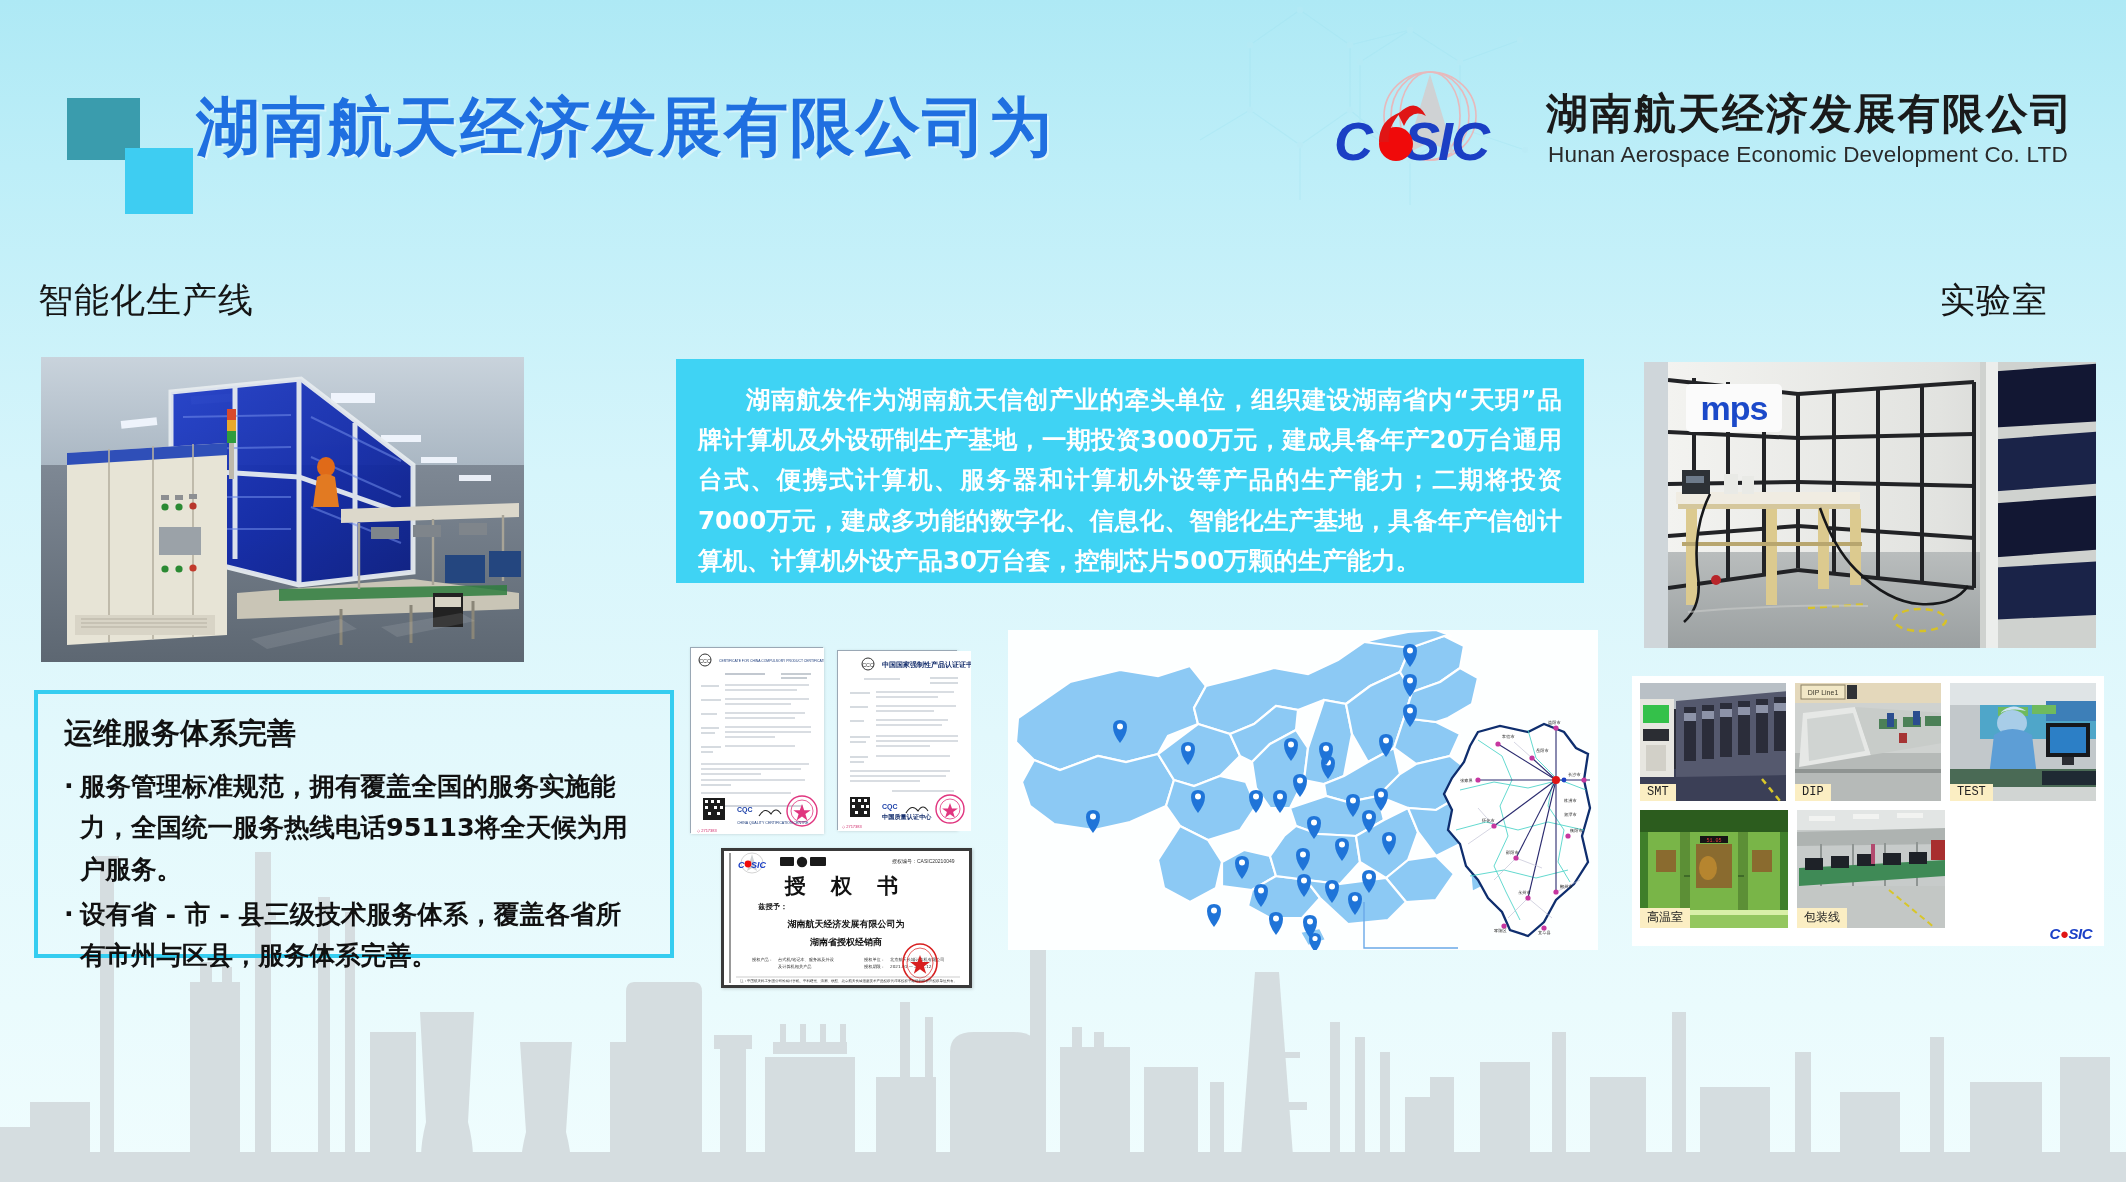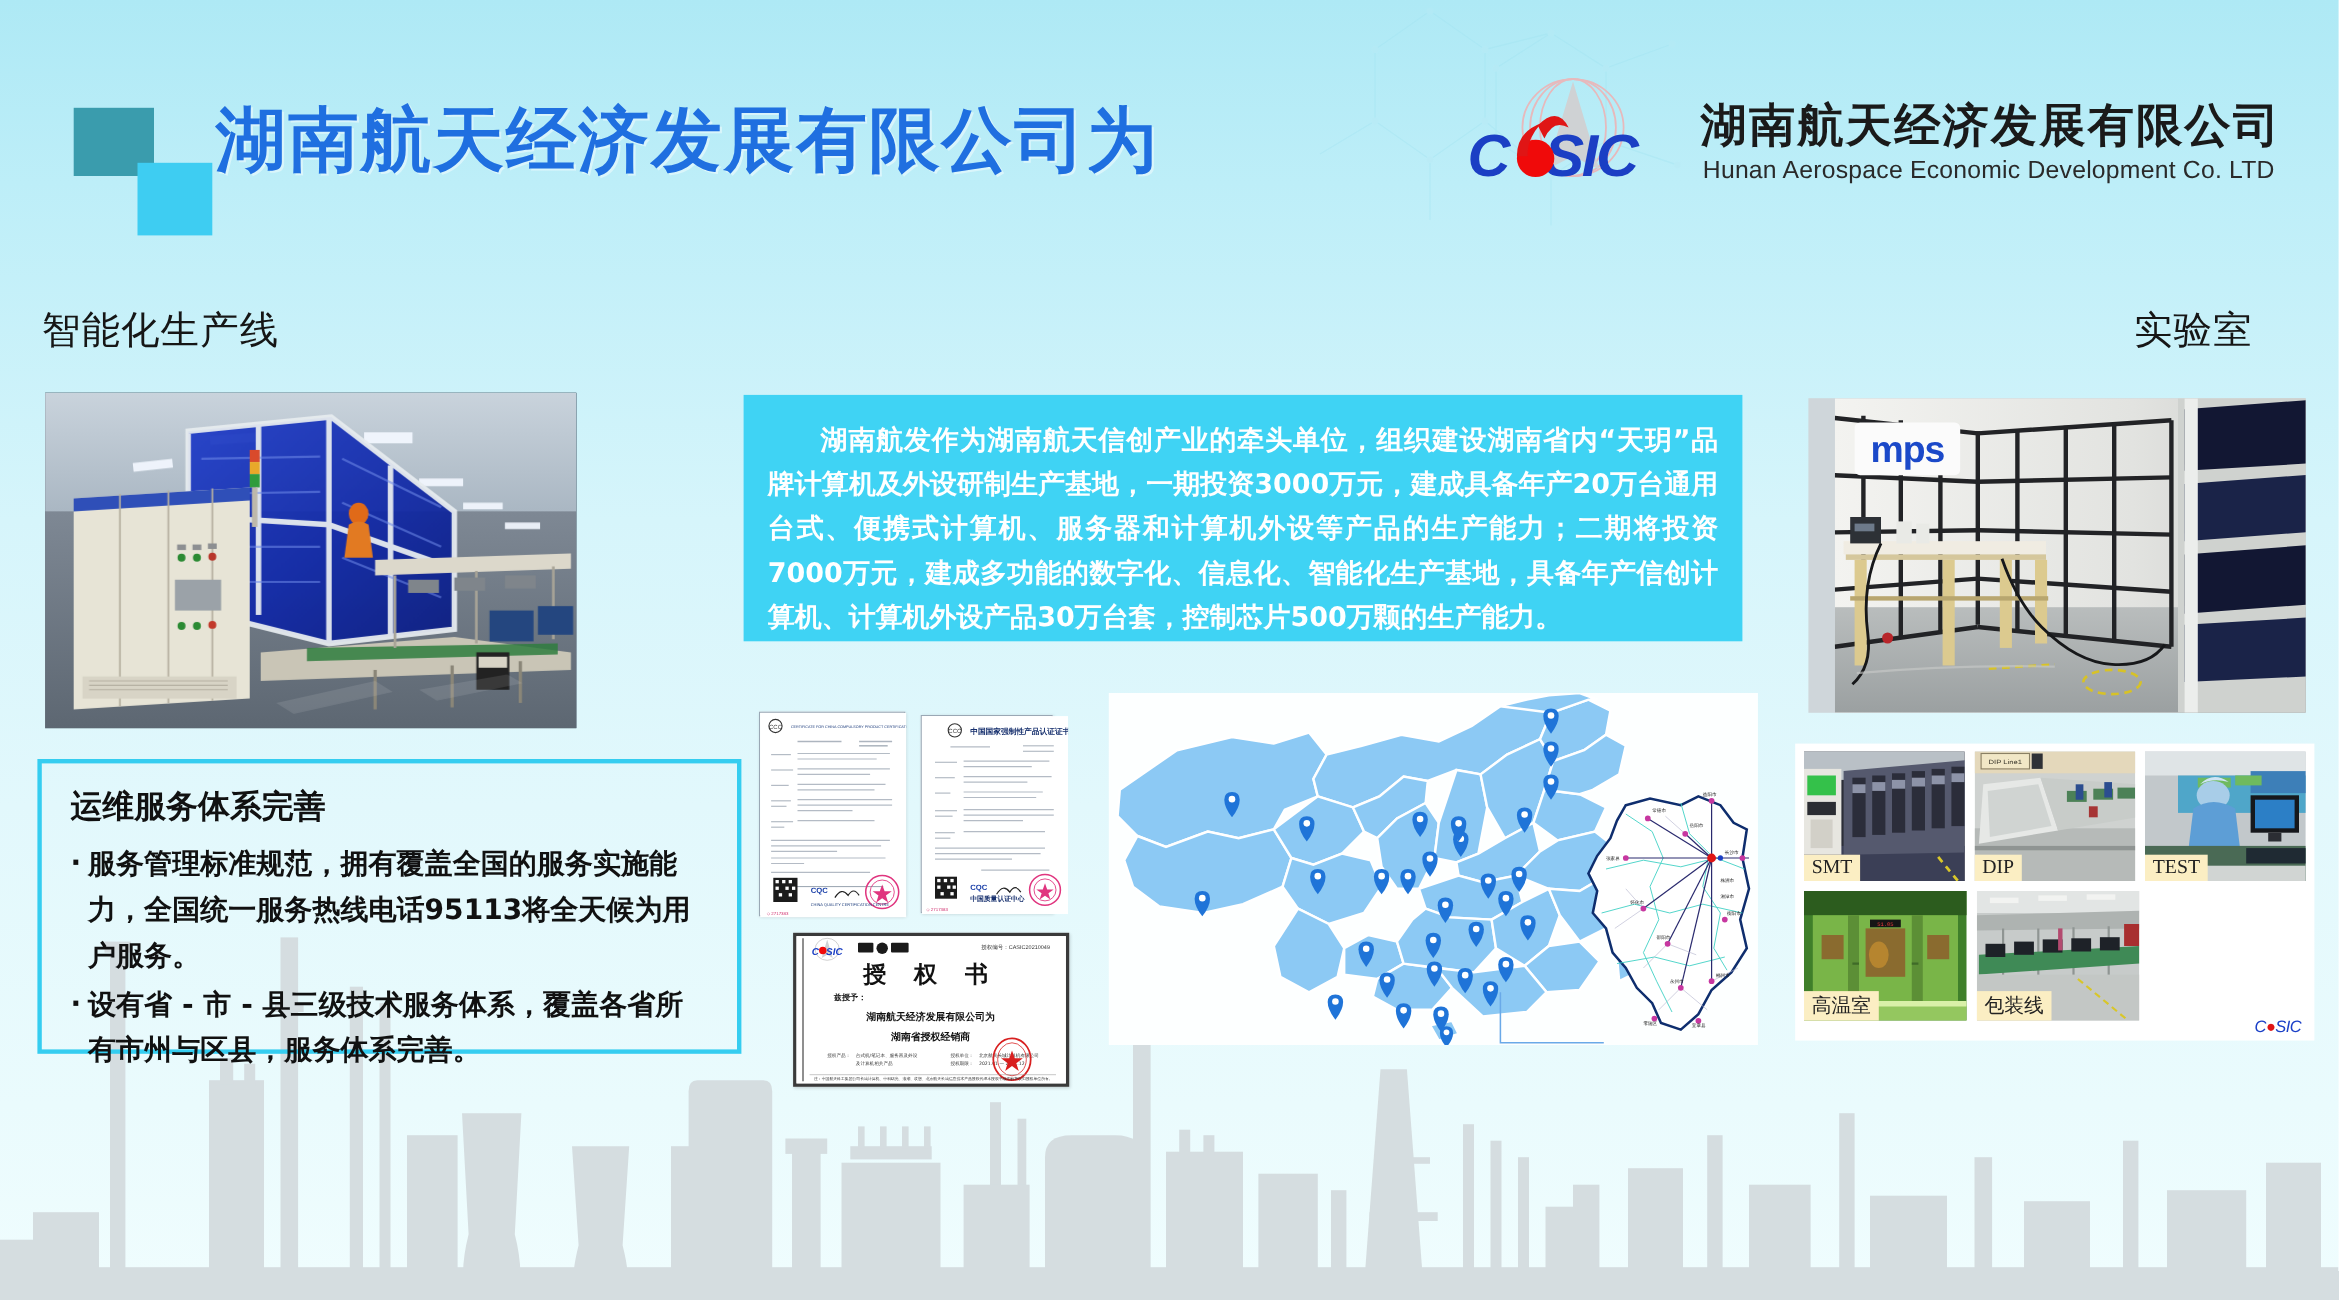--- a/index.html
+++ b/index.html
@@ -123,27 +123,27 @@
   
   .grid-panel {
     position:absolute; left:1632px; top:676px; width:472px; height:270px;
     background:#ffffff; padding:7px 8px;
   }
   .grid-row { display:flex; gap:9px; margin-bottom:9px; }
   .cellimg { position:relative; width:148px; height:118px; overflow:hidden; }
   .cell-tag {
     position:absolute; left:0; bottom:0;
     background:#fbeec3; color:#222;
-    font-family:Liberation Serif, serif;
-    font-size:18px; padding:1px 7px 2px 7px; white-space:nowrap;
+    font-family:Liberation Mono, monospace;
+    font-size:12px; padding:1px 7px 2px 7px; white-space:nowrap;
   }
   .grid-cosic {
     position:absolute; right:12px; bottom:4px;
     font-family:"Liberation Sans",sans-serif;
-    font-size:15px; font-weight:normal; font-style:italic; color:#1b40c7;
+    font-size:15px; font-weight:bold; font-style:italic; color:#1b40c7;
     letter-spacing:-.5px;
   }
   .grid-cosic .dropm { color:#e01515; }
 </style>
 </head>
 <body>
 
 <svg class="skyline" viewBox="0 0 2126 330" preserveAspectRatio="none">
   <g fill="#d5dde0">
     <rect x="100" y="10" width="14" height="320"></rect>

